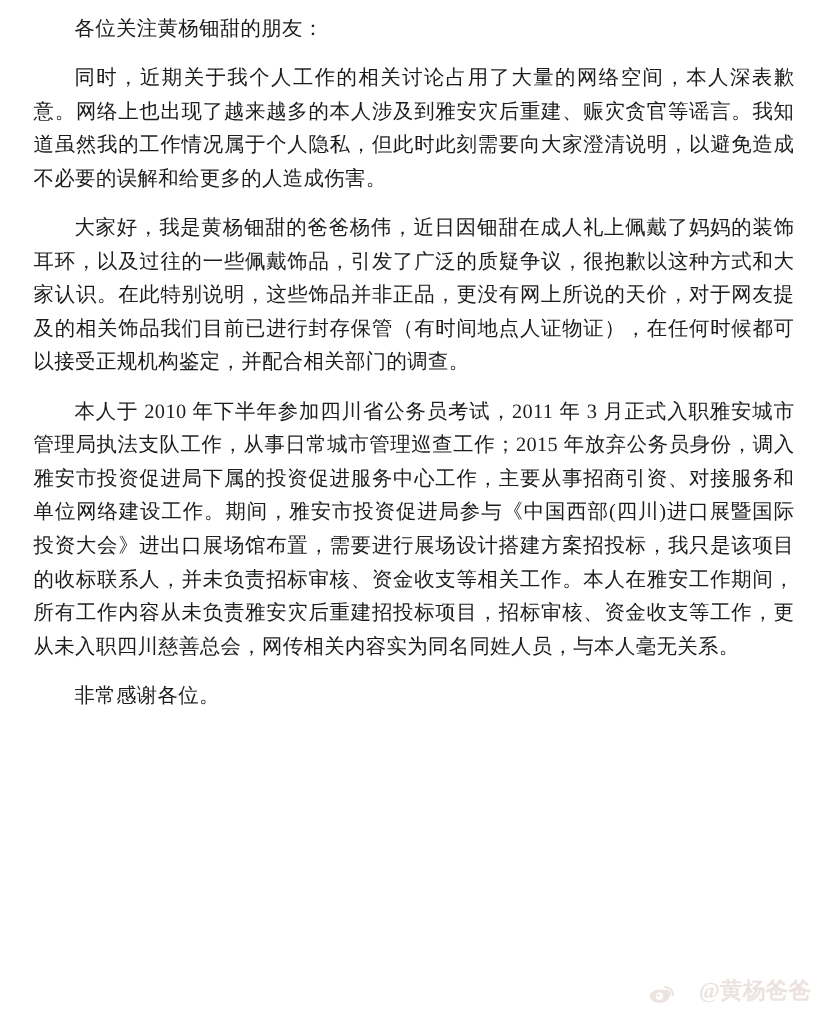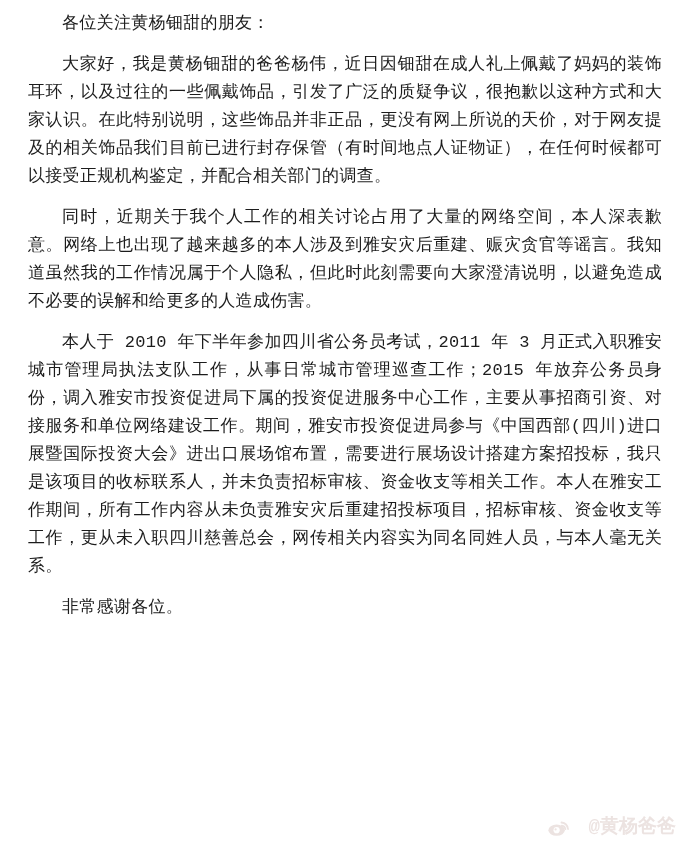--- a/index.html
+++ b/index.html
@@ -8,21 +8,21 @@
     background: #ffffff;
   }
   .page {
     position: relative;
     width: 690px;
     height: 845px;
     box-sizing: border-box;
     background: #ffffff;
     padding: 10px 28px 16px 28px;
     overflow: hidden;
-    font-family: Liberation Mono, monospace;
+    font-family: Liberation Serif, serif;
     font-size: 17px;
     line-height: 28px;
     color: #1c1c1c;
   }
   .letter p {
     margin: 0 0 13px 0;
     text-align: justify;
     text-indent: 2em;
     letter-spacing: 0.3px;
     word-break: break-all;
@@ -47,22 +47,22 @@
   .watermark svg {
     display: block;
   }
 </style>
 </head>
 <body>
 
 <div class="page">
   <div class="letter">
     <p class="salutation">各位关注黄杨钿甜的朋友：</p>
+    <p>同时，近期关于我个人工作的相关讨论占用了大量的网络空间，本人深表歉意。网络上也出现了越来越多的本人涉及到雅安灾后重建、赈灾贪官等谣言。我知道虽然我的工作情况属于个人隐私，但此时此刻需要向大家澄清说明，以避免造成不必要的误解和给更多的人造成伤害。</p>
     <p>大家好，我是黄杨钿甜的爸爸杨伟，近日因钿甜在成人礼上佩戴了妈妈的装饰耳环，以及过往的一些佩戴饰品，引发了广泛的质疑争议，很抱歉以这种方式和大家认识。在此特别说明，这些饰品并非正品，更没有网上所说的天价，对于网友提及的相关饰品我们目前已进行封存保管（有时间地点人证物证），在任何时候都可以接受正规机构鉴定，并配合相关部门的调查。</p>
-    <p>同时，近期关于我个人工作的相关讨论占用了大量的网络空间，本人深表歉意。网络上也出现了越来越多的本人涉及到雅安灾后重建、赈灾贪官等谣言。我知道虽然我的工作情况属于个人隐私，但此时此刻需要向大家澄清说明，以避免造成不必要的误解和给更多的人造成伤害。</p>
     <p>本人于 2010 年下半年参加四川省公务员考试，2011 年 3 月正式入职雅安城市管理局执法支队工作，从事日常城市管理巡查工作；2015 年放弃公务员身份，调入雅安市投资促进局下属的投资促进服务中心工作，主要从事招商引资、对接服务和单位网络建设工作。期间，雅安市投资促进局参与《中国西部(四川)进口展暨国际投资大会》进出口展场馆布置，需要进行展场设计搭建方案招投标，我只是该项目的收标联系人，并未负责招标审核、资金收支等相关工作。本人在雅安工作期间，所有工作内容从未负责雅安灾后重建招投标项目，招标审核、资金收支等工作，更从未入职四川慈善总会，网传相关内容实为同名同姓人员，与本人毫无关系。</p>
     <p>非常感谢各位。</p>
   </div>
 
   <div class="watermark">
     <span>
       <svg width="24" height="24" viewBox="0 0 24 24" fill="none" aria-hidden="true">
         <ellipse cx="9.6" cy="15.2" rx="8.2" ry="5.6" fill="#ece3e1"></ellipse>
         <circle cx="9.6" cy="15.2" r="3.1" fill="#ffffff"></circle>
         <circle cx="8.6" cy="14.4" r="1.1" fill="#ece3e1"></circle>

